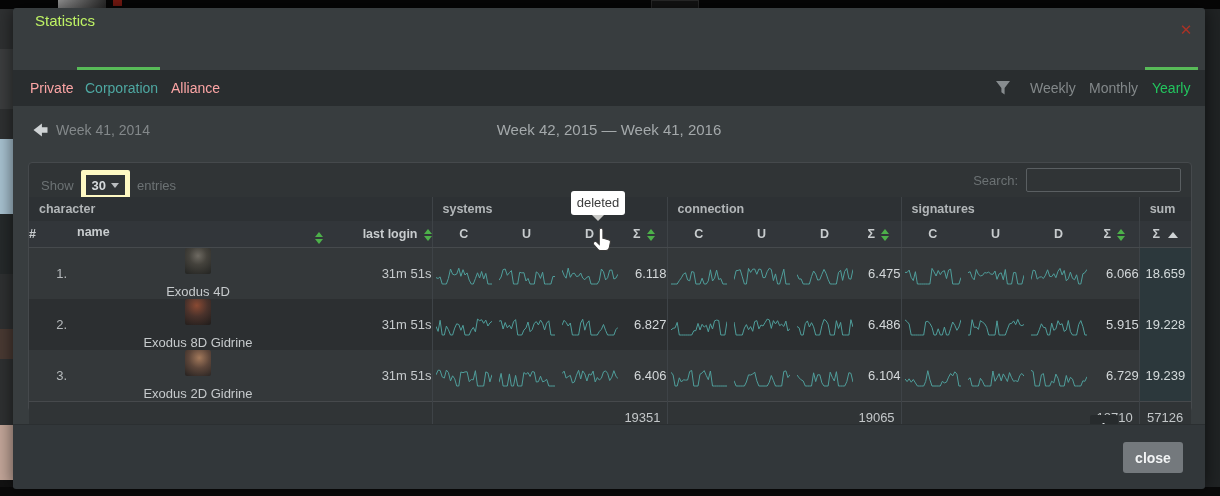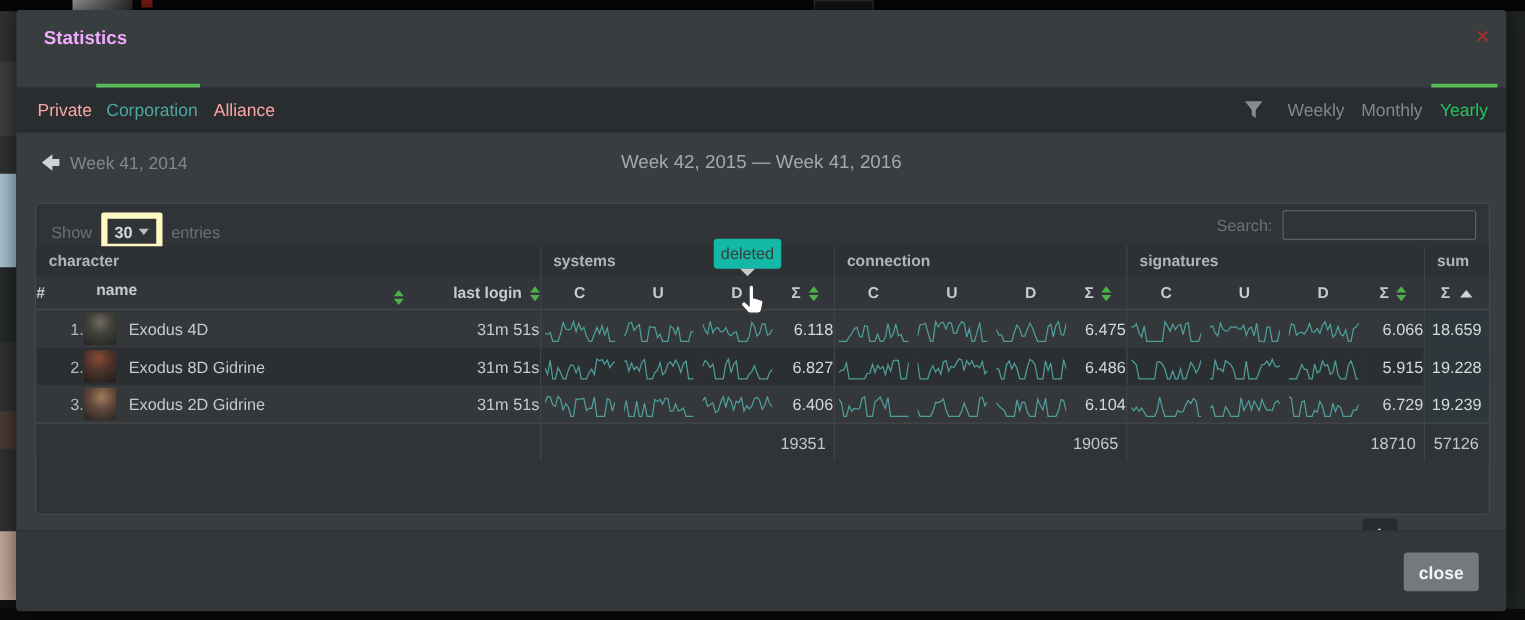--- a/index.html
+++ b/index.html
@@ -20,21 +20,21 @@
   .sliver .f4{position:absolute;top:320px;left:0;width:13px;height:30px;background:#4a3a33;}
   .sliver .f5{position:absolute;top:416px;left:0;width:13px;height:55px;background:#c4a79a;}
   .sliver .f6{position:absolute;top:471px;left:0;width:13px;height:16px;background:#121212;}
   .bottomstrip{position:absolute;left:0;top:487px;width:1220px;height:9px;background:#0a0a0a;}
   .rightstrip{position:absolute;left:1205px;top:9px;width:15px;height:478px;background:#202324;}
 
   
   .modal{position:absolute;left:13px;top:8px;width:1192px;height:480px;background:#383d3f;
          border-radius:3px;box-shadow:0 0 18px rgba(0,0,0,.6);}
   .modal-header{position:absolute;left:0;top:0;width:100%;height:50px;}
-  .modal-title{position:absolute;left:22px;top:14px;font-size:15px;color:#f0abfc;font-weight:bold;}
+  .modal-title{position:absolute;left:22px;top:4px;font-size:15px;color:#bef264;}
   .close-x{position:absolute;right:10px;top:13px;width:18px;height:18px;color:#a93226;
            font-size:15px;font-weight:bold;text-align:center;line-height:18px;cursor:pointer;}
 
   
   .tabbar{position:absolute;left:0;top:62px;width:100%;height:36px;background:#292d2f;}
   .tab{position:absolute;top:0;height:36px;line-height:36px;font-size:14px;color:#fca5a5;cursor:pointer;}
   .tab.active{color:#4ea8a2;}
   .underline{position:absolute;top:-3px;height:3px;background:#58bb58;}
   .filter-ic{position:absolute;top:10px;width:16px;height:16px;}
   .ptab{position:absolute;top:0;height:36px;line-height:36px;font-size:14px;color:#83888a;cursor:pointer;}
@@ -66,21 +66,21 @@
       text-align:left;padding-left:10px;}
   tr.sub-row th{height:26px;background:#32363a;color:#c8ccce;font-size:12.5px;font-weight:bold;
       border-bottom:1px solid #464a4d;cursor:pointer;}
   .gb{border-left:1px solid #3e4347;}
   tr.r1,tr.r3{background:#34383a;}
   tr.r2{background:#2c2f31;}
   tbody td{height:30px;font-size:13px;color:#c6cacc;}
   td.c-rank,th.c-rank{text-align:right;padding-right:8px;color:#b6babc;}
   th.c-rank{text-align:left;padding-left:14px;}
   td.c-name{padding-left:4px;}
-  .namecell{display:flex;align-items:center;gap:10px;}
+  .namecell{display:flex;align-items:center;gap:10px;flex-direction:column;}
   .avatar{width:26px;height:26px;border-radius:2px;flex:0 0 26px;}
   .av1{background:radial-gradient(circle at 50% 30%,#6e6a62 0%,#44423c 40%,#232422 100%);}
   .av2{background:radial-gradient(circle at 45% 25%,#8a4a33 0%,#4a322b 45%,#1e1c1b 100%);}
   .av3{background:radial-gradient(circle at 55% 30%,#a3795b 0%,#5d463a 45%,#242120 100%);}
   td.c-login,th.c-login{text-align:right;padding-right:4px;}
   th.c-login{padding-right:0;}
   th.cen{text-align:center;}
   td.spark-td{text-align:center;}
   svg.spark{display:block;margin:4px auto 0 auto;}
   td.num{text-align:right;padding-right:6px;color:#d4d8da;}
@@ -106,21 +106,21 @@
       text-align:center;line-height:26px;cursor:pointer;}
   .pgbtn{cursor:pointer;display:flex;align-items:center;gap:8px;}
 
   .modal-footer{position:absolute;left:0;top:416px;width:100%;height:64px;background:#32373a;
       border-top:1px solid #2b2f31;border-radius:0 0 3px 3px;}
   .close-btn{position:absolute;right:22px;top:17px;width:60px;height:31px;background:#74797d;
       border:none;border-radius:3px;color:#f2f4f5;font-size:14px;font-weight:bold;cursor:pointer;
       font-family:"Liberation Sans","DejaVu Sans",sans-serif;}
 
   
-  .tooltip{position:absolute;left:571px;top:191px;width:54px;height:24px;background:#14b8a6;
+  .tooltip{position:absolute;left:571px;top:191px;width:54px;height:24px;background:#ffffff;
       border-radius:3px;color:#3c3c3c;font-size:13px;text-align:center;line-height:24px;z-index:20;}
   .tooltip .arr{position:absolute;left:50%;bottom:-6px;margin-left:-6px;width:0;height:0;
       border-left:6px solid transparent;border-right:6px solid transparent;border-top:6px solid #c9c9c6;}
   .cursor{position:absolute;left:591px;top:227px;z-index:30;}
 </style>
 </head>
 <body>
 
 <div class="page">
 

